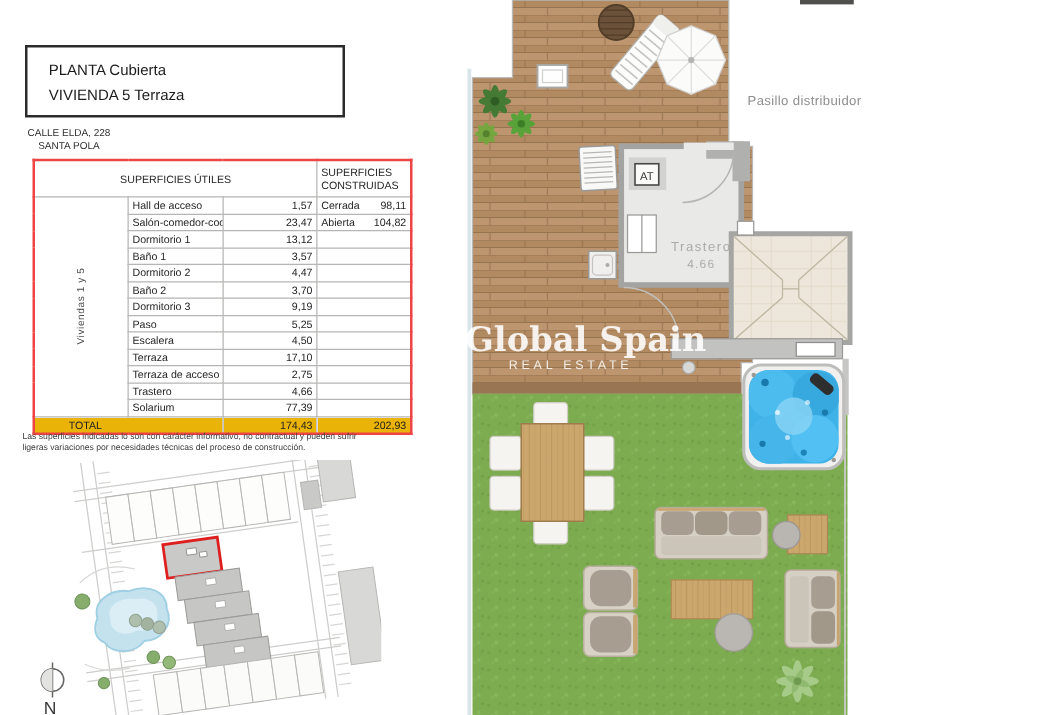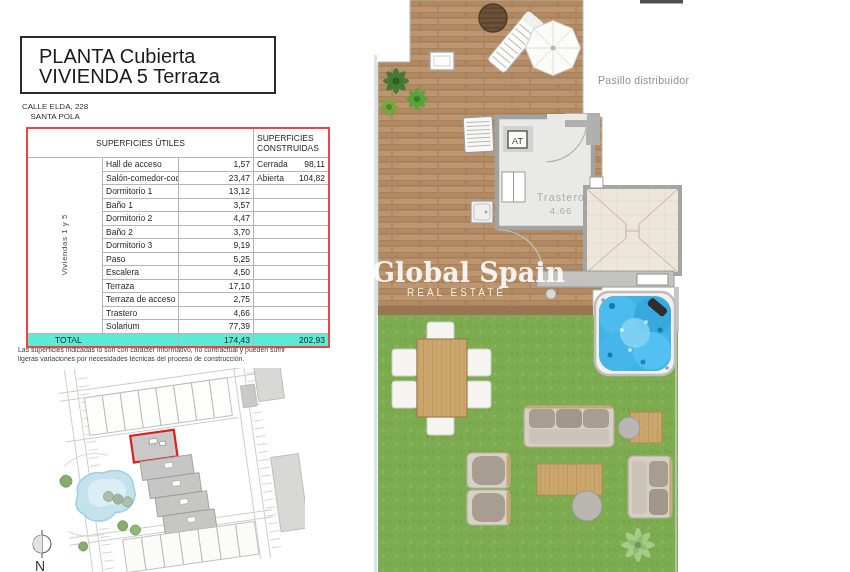--- a/index.html
+++ b/index.html
@@ -1,36 +1,36 @@
 <!DOCTYPE html>
 <html><head>
 <meta charset="utf-8">
 <style>
   html,body{margin:0;padding:0;background:#fff;}
   #page{position:relative;width:850px;height:572px;background:#fff;overflow:hidden;
         font-family:"Liberation Sans",sans-serif;color:#222;}
   
   .title-box{position:absolute;left:20px;top:36px;width:256px;height:58px;
              border:2px solid #2b2b2b;padding-left:17px;padding-top:8px;box-sizing:border-box;}
-  .title-box .l{font-size:20px;line-height:20px;color:#1c1c1c;}
+  .title-box .l{font-size:12px;line-height:20px;color:#1c1c1c;}
   .address{position:absolute;left:22px;top:102px;font-size:8px;line-height:10px;color:#2e2e2e;text-align:center;}
   table.surf{position:absolute;left:26px;top:127px;width:304px;border-collapse:collapse;
              border:2px solid #ef4444;table-layout:fixed;}
   table.surf td,table.surf th{border:1px solid #b5b5b3;padding:1px 3px;font-size:8.5px;
              line-height:10.5px;font-weight:normal;color:#1f1f1f;overflow:hidden;white-space:nowrap;}
   th.hu{font-size:10.5px;height:26px;text-align:center;border-bottom:2px solid #3a3a3a;}
   th.hc{font-size:10.5px;text-align:left;border-left:2px solid #3a3a3a;border-bottom:2px solid #3a3a3a;}
   td.side{width:22px;border-bottom:1px solid #3a3a3a;}
   .vert{writing-mode:vertical-rl;transform:rotate(180deg);font-size:8px;color:#4a4a4a;
         margin:0 auto;letter-spacing:.5px;}
   td.lab{width:92px;}
   td.val{width:45px;text-align:right;}
   td.con{width:105px;border-left:2px solid #3a3a3a;}
   .cwrap{display:flex;justify-content:space-between;}
-  tr.total td{background:#5eead4;}
+  tr.total td{background:#eab308;}
   tr.total td.tlab{padding-left:27px;}
   .disclaimer{position:absolute;left:18px;top:346px;width:276px;font-size:6.9px;
               line-height:8.6px;color:#3d3d3d;}
   
   #floorplan{position:absolute;left:360px;top:0;}
   #siteplan{position:absolute;left:15px;top:368px;}
   .watermark{position:absolute;left:372px;top:259px;z-index:5;pointer-events:none;}
   .watermark .brand{font-family:"DejaVu Serif",serif;font-size:27px;font-weight:600;
                     color:rgba(255,255,255,.88);line-height:28px;}
   .watermark .tag{font-size:10px;letter-spacing:3px;color:rgba(255,255,255,.85);

